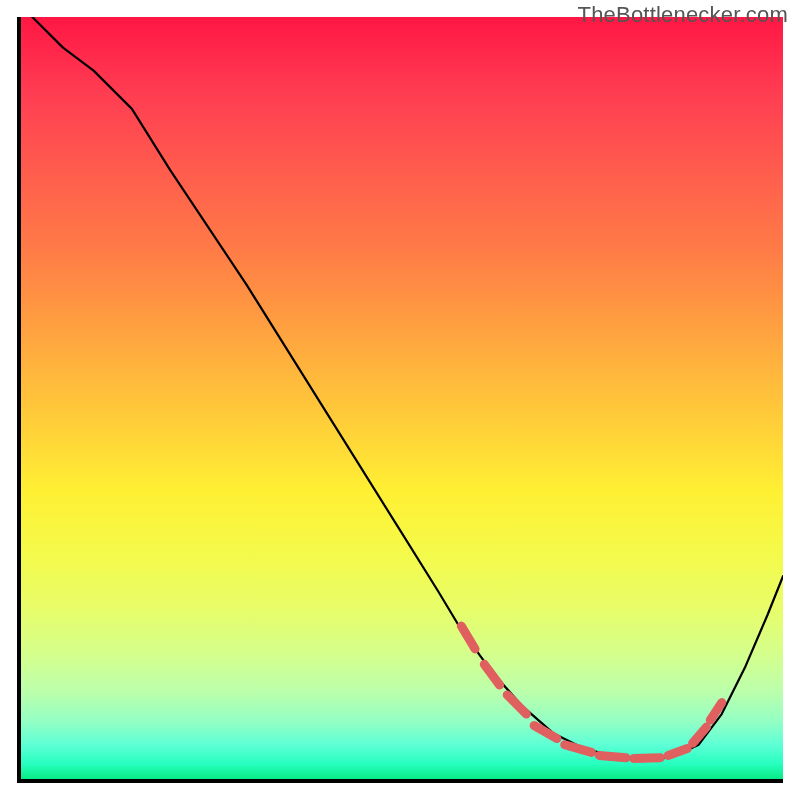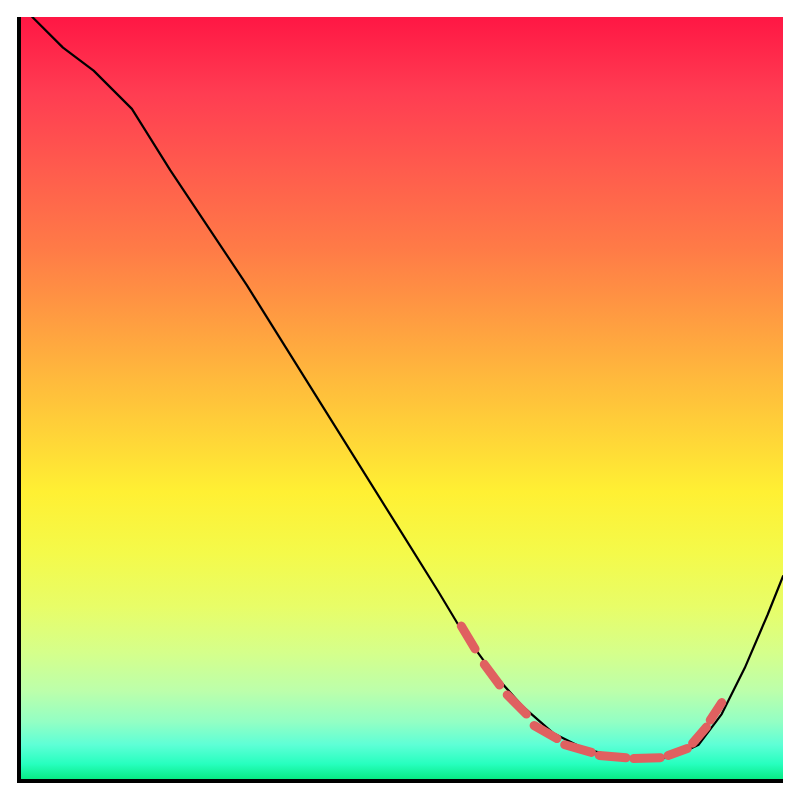--- a/index.html
+++ b/index.html
@@ -87,13 +87,14 @@
         <line x1="582.2" y1="738.4" x2="609.0" y2="740.7"></line>
         <line x1="616.6" y1="741.5" x2="643.4" y2="740.7"></line>
         <line x1="651.1" y1="738.4" x2="670.3" y2="731.5"></line>
         <line x1="675.6" y1="726.2" x2="689.4" y2="710.1"></line>
         <line x1="693.2" y1="703.2" x2="704.7" y2="685.6"></line>
       </g>
   </svg>
 
   <div class="axis-border"></div>
 
+  <div class="watermark">TheBottlenecker.com</div>
 </div>
 
 </body></html>

